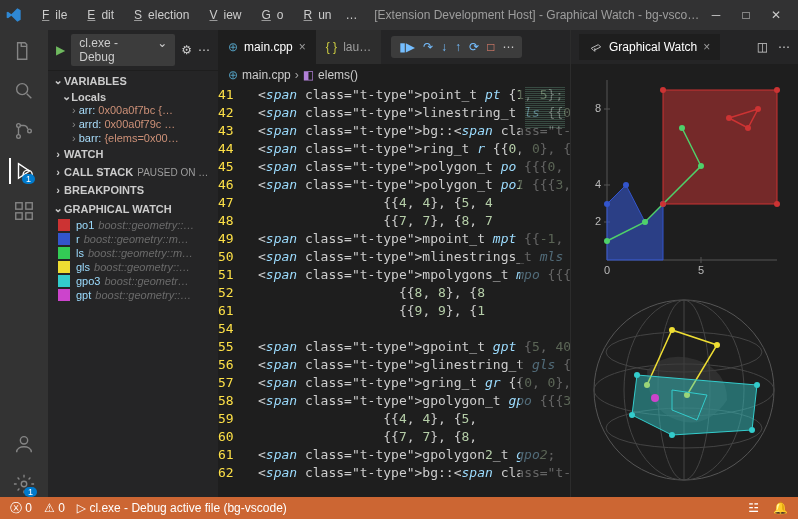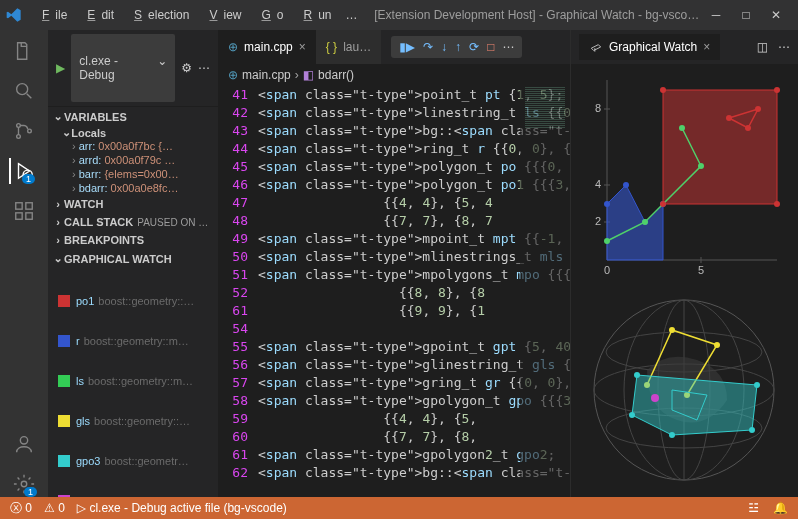--- a/index.html
+++ b/index.html
@@ -12,50 +12,50 @@
   .titlebar .winbtns { display: flex; gap: 18px; margin-left: auto; padding-right: 10px; }
   .winbtn { width: 12px; color: #ccc; text-align: center; cursor: pointer; }
   .main { flex: 1; display: flex; min-height: 0; }
   .activitybar { width: 48px; background: #333333; display: flex; flex-direction: column; align-items: center; padding-top: 8px; gap: 14px; }
   .activitybar .aicon { width: 26px; height: 26px; color: #858585; display: flex; align-items: center; justify-content: center; cursor: pointer; position: relative; }
   .activitybar .aicon.active { color: #fff; border-left: 2px solid #fff; padding-left: 2px; margin-left: -4px; }
   .activitybar .spacer { flex: 1; }
   .badge-dot { position: absolute; bottom: 0; right: 0; background: #007acc; color: #fff; font-size: 9px; border-radius: 8px; padding: 0 4px; }
   .sidebar { width: 170px; background: #252526; display: flex; flex-direction: column; overflow: hidden; }
   .sb-top { display: flex; align-items: center; padding: 4px 8px; gap: 6px; border-bottom: 1px solid #1e1e1e; }
-  .sb-config { background: #3c3c3c; padding: 20px 8px; border-radius: 2px; display: flex; align-items: flex-start; gap: 4px; cursor: pointer; }
+  .sb-config { background: #3c3c3c; padding: 2px 8px; border-radius: 2px; display: flex; align-items: flex-start; gap: 4px; cursor: pointer; }
   .sb-play { color: #6fb95f; }
   .sb-gear { color: #ccc; cursor: pointer; }
   .sb-section { display: flex; align-items: center; padding: 3px 4px; font-size: 11px; font-weight: bold; color: #ccc; cursor: pointer; }
   .sb-section .chev { width: 12px; text-align: center; }
   .sb-section .paused { font-weight: normal; color: #9d9d9d; margin-left: 4px; font-size: 10px; }
   .sb-sub { padding-left: 14px; font-size: 11px; font-weight: bold; color: #ccc; display: flex; align-items: center; cursor: pointer; }
   .sb-var { padding: 1px 0 1px 24px; font-size: 11px; color: #a8dcfa; white-space: nowrap; overflow: hidden; cursor: pointer; }
   .sb-var .vn { color: #a8dcfa; }
-  .gw-item { display: flex; align-items: center; padding: 1px 0 1px 10px; font-size: 11px; color: #9cdcfe; white-space: nowrap; overflow: hidden; cursor: pointer; margin-top: 26px; }
+  .gw-item { display: flex; align-items: center; padding: 1px 0 1px 10px; font-size: 11px; color: #9cdcfe; white-space: nowrap; overflow: hidden; cursor: pointer; }
   .gw-item .sw { width: 12px; height: 12px; margin-right: 6px; flex-shrink: 0; }
   .gw-item .gn { color: #9cdcfe; }
-  .gw-item .gt { color: #6b6b6b; margin-left: 4px; }
+  .gw-item .gt { color: #6b6b6b; margin-left: 4px; font-style: italic; }
   .editorzone { flex: 1; display: flex; flex-direction: column; min-width: 0; background: #1e1e1e; }
   .tabbar { height: 34px; background: #252526; display: flex; align-items: center; }
   .tab { height: 100%; padding: 0 10px; display: flex; align-items: center; gap: 6px; background: #2d2d2d; color: #9d9d9d; cursor: pointer; }
   .tab.active { background: #1e1e1e; color: #fff; }
   .tab .close { color: #9d9d9d; }
   .dbg-ctrls { display: flex; gap: 8px; margin-left: 10px; background: #3c3c3c; border-radius: 3px; padding: 4px 8px; }
   .dbg-ctrls .b { cursor: pointer; color: #ccc; }
   .dbg-ctrls .b.blue { color: #75beff; }
   .dbg-ctrls .b.red { color: #f48771; }
   .breadcrumb { height: 22px; display: flex; align-items: center; padding: 0 10px; font-size: 12px; color: #a0a0a0; gap: 4px; }
   .breadcrumb .fn { color: #ccc; }
   .editor { flex: 1; display: flex; position: relative; overflow: hidden; font-family: Consolas, monospace; font-size: 13px; }
-  .gutter { width: 40px; text-align: right; color: #d946ef; padding-right: 10px; }
+  .gutter { width: 40px; color: #fde047; padding-right: 10px; }
   .gutter div { height: 18px; line-height: 18px; }
   .code { flex: 1; overflow: hidden; }
   .code div { height: 18px; line-height: 18px; white-space: pre; }
-  .t-var { color: #9cdcfe; }
+  .t-var { color: #9cdcfe; font-style: italic; }
   .t-num { color: #b5cea8; }
   .t-punc { color: #d4d4d4; }
   .minimap { position: absolute; right: 0; top: 0; width: 50px; height: 100%; background: #1e1e1e; opacity: 0.6; }
   .minimap div { width: 80%; margin: 1px auto; height: 1px; background: #4a6a5a; }
   .gwatch { width: 228px; background: #1e1e1e; border-left: 1px solid #2c2c2c; display: flex; flex-direction: column; }
   .gw-tab { height: 34px; background: #252526; display: flex; align-items: center; padding: 0 8px; gap: 8px; }
   .gw-tab .t { background: #1e1e1e; padding: 6px 10px; color: #fff; display: flex; align-items: center; gap: 6px; }
   .gw-tab .t .close { color: #9d9d9d; cursor: pointer; }
   .gw-tab .icons { margin-left: auto; display: flex; gap: 10px; color: #ccc; }
   .gw-body { flex: 1; display: flex; flex-direction: column; padding: 6px; gap: 10px; }
@@ -157,21 +157,20 @@
         <span>VARIABLES</span>
       </div>
     <div class="sb-sub">
         <span class="chev">⌄</span>
         <span>Locals</span>
       </div>
     <div id="vars">
         <div class="sb-var"><span style="color:#888">› </span><span class="vn">arr:</span> <span style="color:#ce9178">0x00a0f7bc {…</span></div>
         <div class="sb-var"><span style="color:#888">› </span><span class="vn">arrd:</span> <span style="color:#ce9178">0x00a0f79c …</span></div>
         <div class="sb-var"><span style="color:#888">› </span><span class="vn">barr:</span> <span style="color:#ce9178">{elems=0x00…</span></div>
-        <div class="sb-var"><span style="color:#888">› </span><span class="vn">bdarr:</span> <span style="color:#ce9178">0x00a0e8fc…</span></div>
       </div>
     <div class="sb-section">
         <span class="chev">›</span>
         <span>WATCH</span>
       </div>
     <div class="sb-section">
         <span class="chev">›</span>
         <span>CALL STACK</span>
         <span class="paused">PAUSED ON …</span>
       </div>
@@ -236,21 +235,21 @@
         <span class="b blue">⟳</span>
         <span class="b red">□</span>
         <span class="b">⋯</span>
       </div>
     </div>
     <div class="breadcrumb">
       <span style="color:#519aba">⊕</span>
       <span class="fn">main.cpp</span>
       <span>›</span>
       <span style="color:#b180d7">◧</span>
-      <span class="fn">bdarr()</span>
+      <span class="fn">elems()</span>
     </div>
     <div class="editor">
       <div class="gutter" id="gutter">
           <div>41</div>
           <div>42</div>
           <div>43</div>
           <div>44</div>
           <div>45</div>
           <div>46</div>
           <div>47</div>

